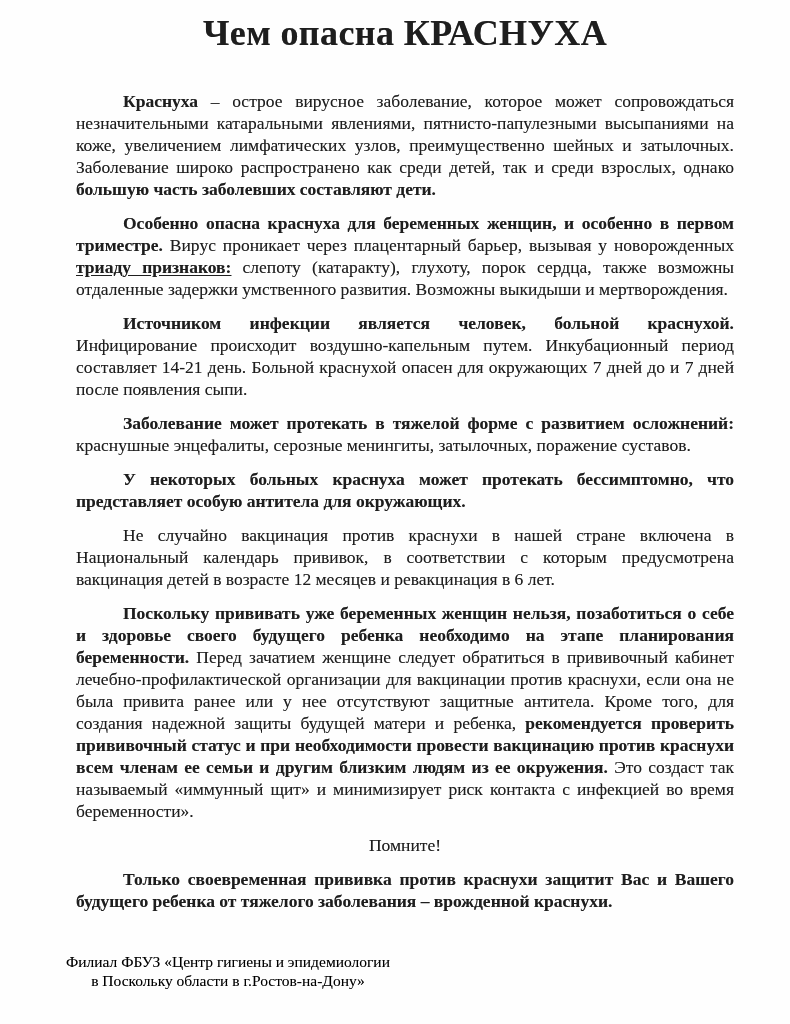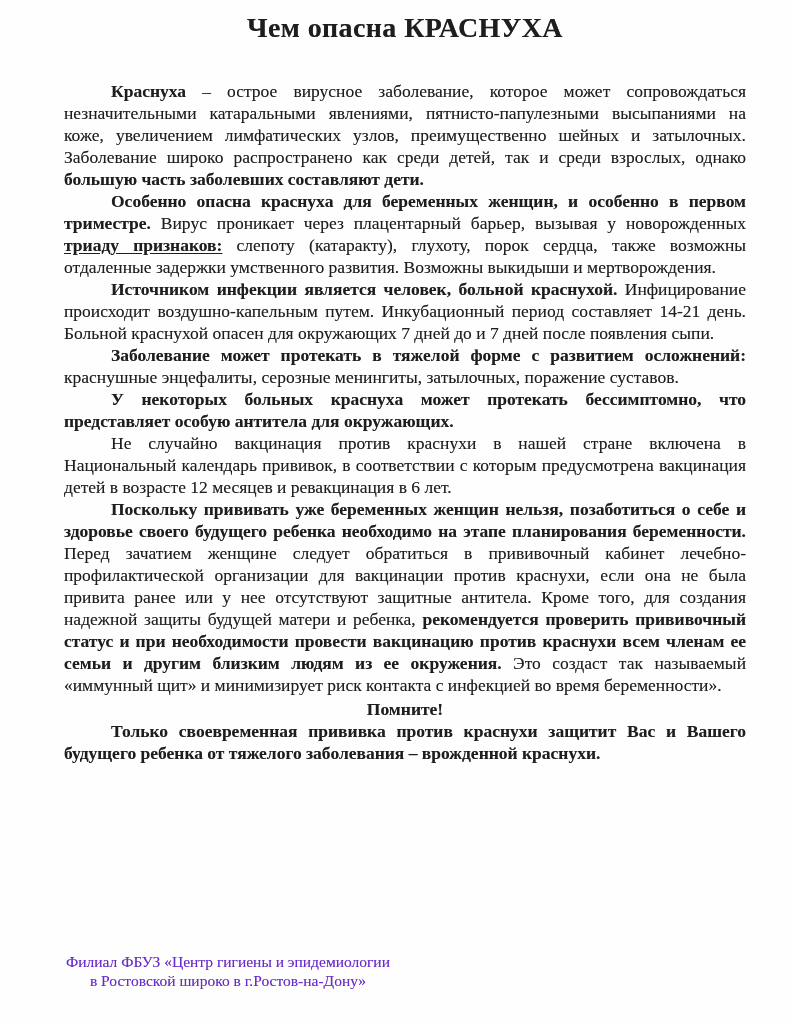--- a/index.html
+++ b/index.html
@@ -14,53 +14,53 @@
   }
   .doc {
     position: absolute;
     left: 64px;
     top: 12px;
     width: 682px;
   }
   .title {
     margin: 0 0 36px 0;
     text-align: center;
-    font-size: 28px;
+    font-size: 36px;
     font-weight: bold;
     letter-spacing: 0.4px;
     text-shadow: 0 0 0.6px rgba(20,20,20,0.5);
   }
   .para {
-    margin: 0;
+    margin: 12px;
     text-align: justify;
     text-indent: 47px;
     font-size: 17.5px;
     line-height: 22px;
     text-shadow: 0 0 0.5px rgba(30,30,30,0.45);
   }
   .b { font-weight: bold; }
   .u { text-decoration: underline; text-underline-offset: 2px; }
   .reminder {
     margin: 2px 0 0 0;
     text-align: center;
     text-indent: 0;
-    font-weight: bold;
+    font-weight: normal;
     font-size: 17.5px;
     line-height: 22px;
     text-shadow: 0 0 0.5px rgba(30,30,30,0.45);
   }
   .footer {
     position: absolute;
     left: 60px;
     top: 952px;
     width: 336px;
     text-align: center;
     font-size: 15.5px;
     line-height: 19px;
-    color: #6d28d9;
+    color: #000000;
     text-shadow: 0 0 0.5px rgba(40,40,40,0.4);
   }
   .footer div { white-space: nowrap; }
 </style>
 </head>
 <body>
 
 <div class="page">
   <div class="doc">
 
@@ -83,15 +83,15 @@
     <p class="para"><span class="b">Поскольку прививать уже беременных женщин нельзя, позаботиться о себе и здоровье своего будущего ребенка необходимо на этапе планирования беременности.</span><span> Перед зачатием женщине следует обратиться в прививочный кабинет лечебно-профилактической организации для вакцинации против краснухи, если она не была привита ранее или у нее отсутствуют защитные антитела. Кроме того, для создания надежной защиты будущей матери и ребенка, </span><span class="b">рекомендуется проверить прививочный статус и при необходимости провести вакцинацию против краснухи всем членам ее семьи и другим близким людям из ее окружения.</span><span> Это создаст так называемый «иммунный щит» и минимизирует риск контакта с инфекцией во время беременности».</span></p>
 
     <p class="reminder">Помните!</p>
 
     <p class="para"><span class="b">Только своевременная прививка против краснухи защитит Вас и Вашего будущего ребенка от тяжелого заболевания – врожденной краснухи.</span></p>
 
   </div>
 
   <div class="footer">
     <div>Филиал ФБУЗ «Центр гигиены и эпидемиологии</div>
-    <div>в Ростовской широко в г.Ростов-на-Дону»</div>
+    <div>в Поскольку области в г.Ростов-на-Дону»</div>
   </div>
 </div>
 
 </body></html>

